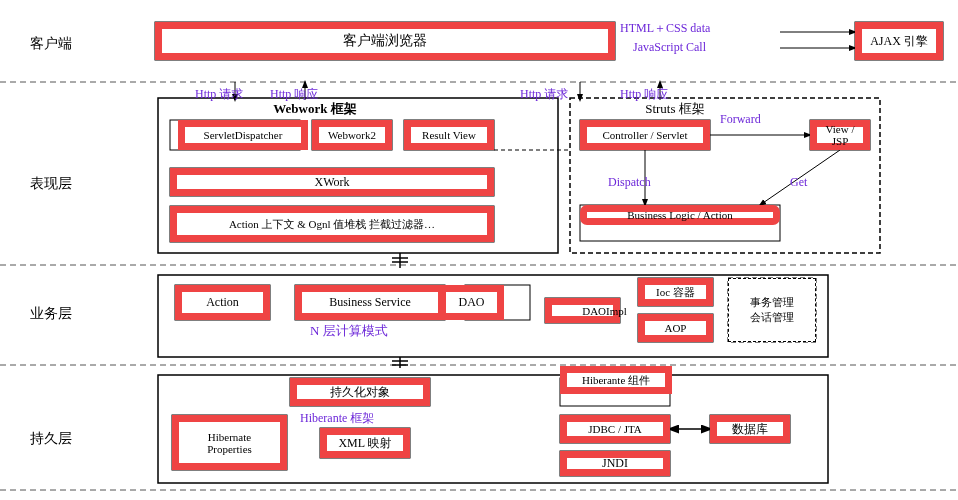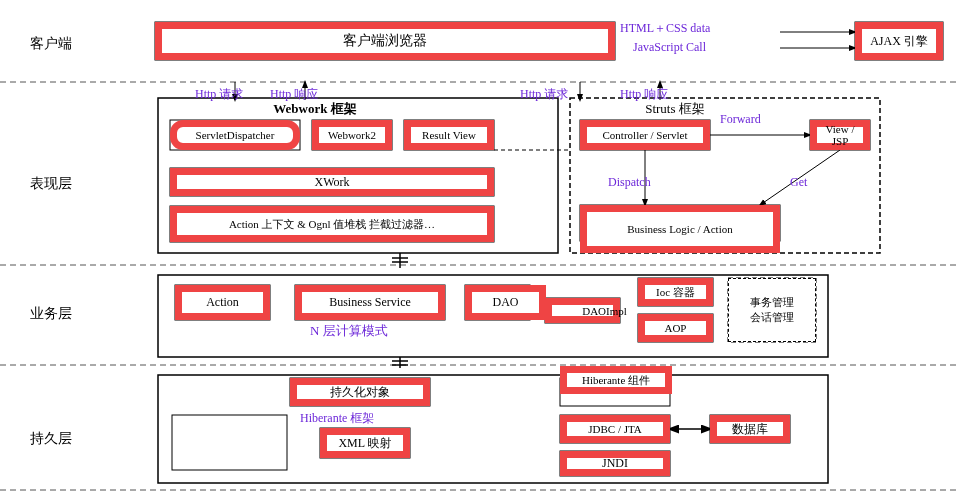--- a/index.html
+++ b/index.html
@@ -190,65 +190,67 @@
 
   <div class="arrow-label" style="left:633px;top:40px;">JavaScript Call</div>
 
   <div class="arrow-label" style="left:195px;top:86px;">Http 请求</div>
   <div class="arrow-label" style="left:270px;top:86px;">Http 响应</div>
   <div class="arrow-label" style="left:520px;top:86px;">Http 请求</div>
   <div class="arrow-label" style="left:620px;top:86px;">Http 响应</div>
 
   <div class="section-title" style="left:250px;top:100px;width:130px;font-weight:bold;">Webwork 框架</div>
 
-  <div class="box" style="left:170px;top:120px;width:130px;height:30px;font-size:11px;border-radius:13px;">ServletDispatcher</div>
+  <div class="box" style="left:178px;top:120px;width:130px;height:30px;font-size:11px;">ServletDispatcher</div>
 
   <div class="box" style="left:312px;top:120px;width:80px;height:30px;font-size:11px;">Webwork2</div>
 
   <div class="box" style="left:404px;top:120px;width:90px;height:30px;font-size:11px;">Result View</div>
 
   <div class="box" style="left:170px;top:168px;width:324px;height:28px;font-size:12px;">XWork</div>
 
   <div class="box" style="left:170px;top:206px;width:324px;height:36px;font-size:11px;">Action 上下文 &amp; Ognl 值堆栈 拦截过滤器…</div>
 
   <div class="section-title" style="left:610px;top:100px;width:130px;">Struts 框架</div>
 
   <div class="box" style="left:580px;top:120px;width:130px;height:30px;font-size:11px;">Controller / Servlet</div>
 
   <div class="box" style="left:810px;top:120px;width:60px;height:30px;font-size:11px;">View / JSP</div>
 
   <div class="arrow-label" style="left:720px;top:112px;">Forward</div>
 
-  <div class="box" style="left:580px;top:205px;width:200px;height:48px;font-size:11px;">Business Logic / Action</div>
+  <div class="box" style="left:580px;top:205px;width:200px;height:20px;font-size:11px;border-radius:7px;">Business Logic / Action</div>
 
   <div class="arrow-label" style="left:608px;top:175px;">Dispatch</div>
 
   <div class="arrow-label" style="left:790px;top:175px;">Get</div>
 
   <div class="box" style="left:175px;top:285px;width:95px;height:35px;">Action</div>
 
   <div class="box" style="left:295px;top:285px;width:150px;height:35px;">Business Service</div>
 
   <div class="arrow-label" style="left:310px;top:322px;font-size:13px;">N 层计算模式</div>
 
-  <div class="box" style="left:465px;top:285px;width:81px;height:35px;">DAO</div>
+  <div class="box" style="left:439px;top:285px;width:65px;height:35px;">DAO</div>
 
   <div class="box" style="left:545px;top:298px;width:75px;height:25px;font-size:11px;padding-left:44px;">DAOImpl</div>
 
   <div class="box" style="left:638px;top:278px;width:75px;height:28px;font-size:11px;">Ioc 容器</div>
 
   <div class="box" style="left:638px;top:314px;width:75px;height:28px;font-size:11px;">AOP</div>
 
   <div class="box dashed" style="left:728px;top:278px;width:88px;height:64px;font-size:11px;white-space:pre-line;">事务管理
 会话管理</div>
 
   <div class="box" style="left:290px;top:378px;width:140px;height:28px;">持久化对象</div>
 
   <div class="arrow-label" style="left:300px;top:410px;">Hiberante 框架</div>
 
+  <div class="box" style="left:172px;top:415px;width:115px;height:55px;font-size:11px;white-space:pre-line;">Hibernate
+Properties</div>
 
   <div class="box" style="left:320px;top:428px;width:90px;height:30px;">XML 映射</div>
 
   <div class="box" style="left:560px;top:366px;width:112px;height:28px;font-size:11px;">Hiberante 组件</div>
 
   <div class="box" style="left:560px;top:415px;width:110px;height:28px;font-size:11px;">JDBC / JTA</div>
 
   <div class="box" style="left:560px;top:451px;width:110px;height:25px;">JNDI</div>
 
   <div class="box" style="left:710px;top:415px;width:80px;height:28px;">数据库</div>

